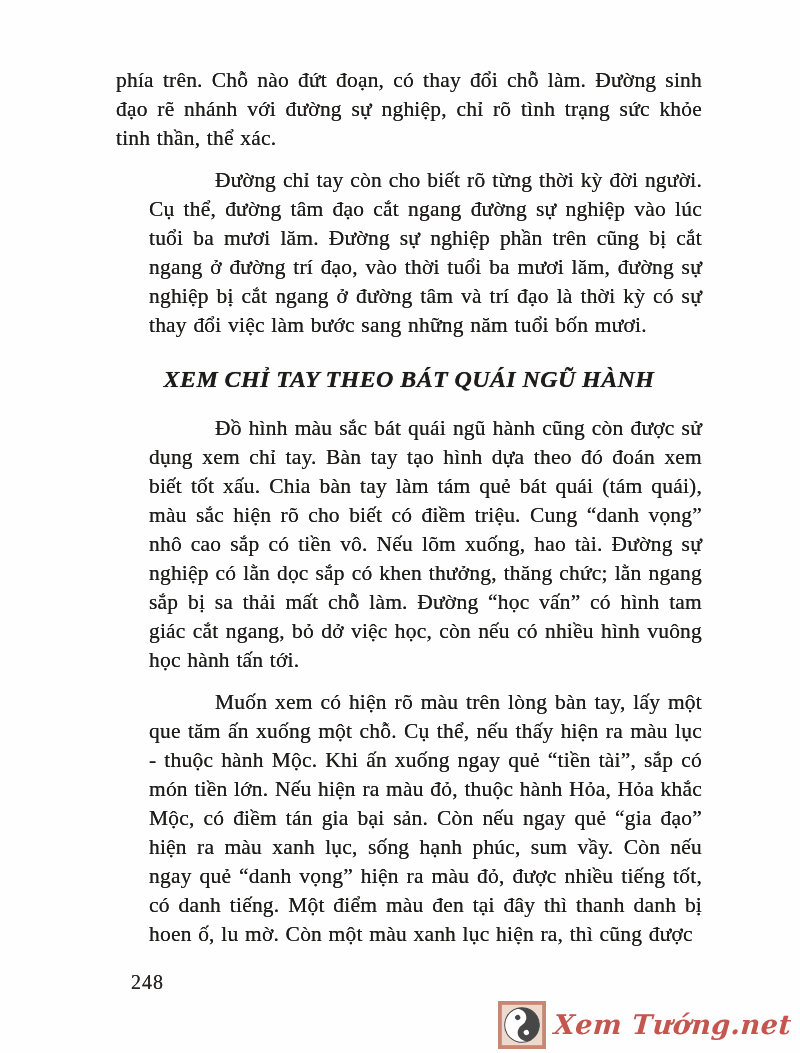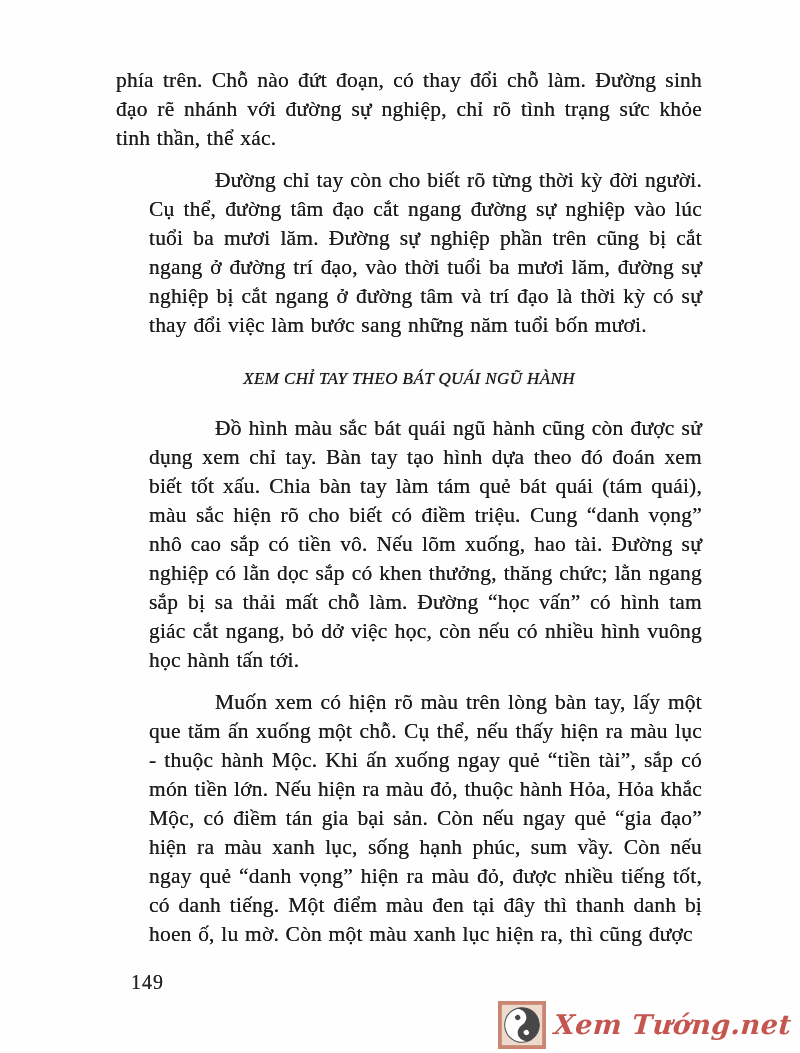--- a/index.html
+++ b/index.html
@@ -28,23 +28,23 @@
     line-height: 29px;
     text-align: justify;
     text-justify: inter-word;
     letter-spacing: 0.2px;
     word-spacing: 1px;
     text-shadow: 0 0 0.6px rgba(20,20,20,0.85);
   }
   .para.indent { text-indent: 66px; margin-left: 33px; }
   .heading {
     margin: 24px 0 20px 0;
-    font-size: 17px;
+    font-size: 24px;
     line-height: 30px;
-    font-weight: normal;
+    font-weight: bold;
     font-style: italic;
     text-align: center;
     letter-spacing: 0.4px;
     text-shadow: 0 0 0.7px rgba(20,20,20,0.9);
   }
   .page-number {
     position: absolute;
     left: 131px;
     top: 971px;
     font-size: 20px;
@@ -82,21 +82,21 @@
 
     <p class="para indent">Đường chỉ tay còn cho biết rõ từng thời kỳ đời người. Cụ thể, đường tâm đạo cắt ngang đường sự nghiệp vào lúc tuổi ba mươi lăm. Đường sự nghiệp phần trên cũng bị cắt ngang ở đường trí đạo, vào thời tuổi ba mươi lăm, đường sự nghiệp bị cắt ngang ở đường tâm và trí đạo là thời kỳ có sự thay đổi việc làm bước sang những năm tuổi bốn mươi.</p>
 
     <h1 class="heading">XEM CHỈ TAY THEO BÁT QUÁI NGŨ HÀNH</h1>
 
     <p class="para indent">Đồ hình màu sắc bát quái ngũ hành cũng còn được sử dụng xem chỉ tay. Bàn tay tạo hình dựa theo đó đoán xem biết tốt xấu. Chia bàn tay làm tám quẻ bát quái (tám quái), màu sắc hiện rõ cho biết có điềm triệu. Cung “danh vọng” nhô cao sắp có tiền vô. Nếu lõm xuống, hao tài. Đường sự nghiệp có lằn dọc sắp có khen thưởng, thăng chức; lằn ngang sắp bị sa thải mất chỗ làm. Đường “học vấn” có hình tam giác cắt ngang, bỏ dở việc học, còn nếu có nhiều hình vuông học hành tấn tới.</p>
 
     <p class="para indent">Muốn xem có hiện rõ màu trên lòng bàn tay, lấy một que tăm ấn xuống một chỗ. Cụ thể, nếu thấy hiện ra màu lục - thuộc hành Mộc. Khi ấn xuống ngay quẻ “tiền tài”, sắp có món tiền lớn. Nếu hiện ra màu đỏ, thuộc hành Hỏa, Hỏa khắc Mộc, có điềm tán gia bại sản. Còn nếu ngay quẻ “gia đạo” hiện ra màu xanh lục, sống hạnh phúc, sum vầy. Còn nếu ngay quẻ “danh vọng” hiện ra màu đỏ, được nhiều tiếng tốt, có danh tiếng. Một điểm màu đen tại đây thì thanh danh bị hoen ố, lu mờ. Còn một màu xanh lục hiện ra, thì cũng được</p>
   </div>
 
-  <div class="page-number">149</div>
+  <div class="page-number">248</div>
 
   <div class="watermark">
     <span class="wm-icon">
       <svg width="48" height="48" viewBox="0 0 100 100" aria-hidden="true">
         <rect x="4" y="4" width="92" height="92" fill="#eedacd" stroke="#c98673" stroke-width="8"></rect>
         <g transform="rotate(-30 50 50)">
           <circle cx="50" cy="50" r="36" fill="#ffffff" stroke="#4a4a4a" stroke-width="2"></circle>
           <path d="M50,14 a36,36 0 0,1 0,72 a18,18 0 0,1 0,-36 a18,18 0 0,0 0,-36 z" fill="#474747"></path>
           <circle cx="50" cy="32" r="5.5" fill="#474747"></circle>
           <circle cx="50" cy="68" r="5.5" fill="#ffffff"></circle>

